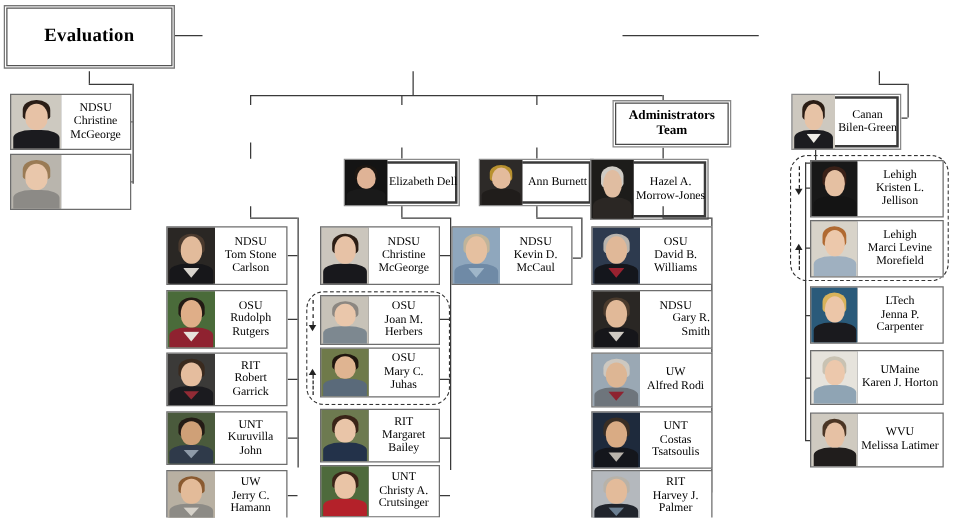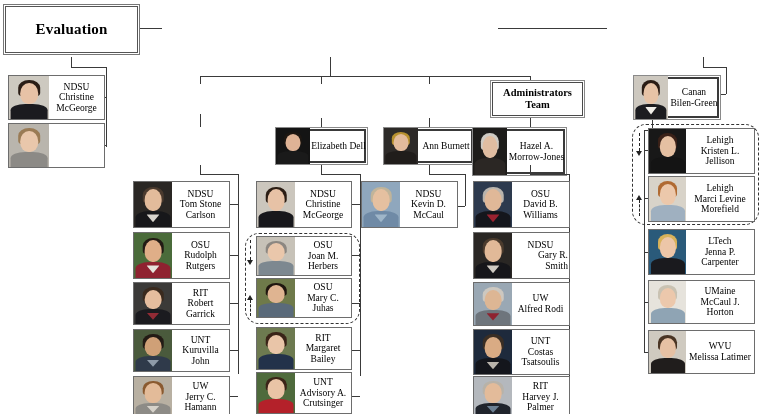--- a/index.html
+++ b/index.html
@@ -393,21 +393,21 @@
       <div class="face">
         <div class="bg" style="background:#4e6a3c"></div>
           <div class="body" style="background:#b4212a"></div>
         <div class="hair" style="background:#3b2418"></div>
           <div class="head" style="background:#e9c4a6"></div>
       </div>
     </div>
     <div class="nm" style="font-size:9.5px;">
       <span style="display:block;">
         <span style="display:block;">UNT</span>
-        <span style="display:block;">Advisory A.</span>
+        <span style="display:block;">Christy A.</span>
         <span style="display:block;">Crutsinger</span>
       </span>
     </div>
   </div>
 
   <div class="ln lnv abs" style="left:429px;top:165px;height:9px;"></div>
   <div class="ln lnh abs" style="left:429px;top:174px;width:36px;"></div>
   <div class="ln lnv abs" style="left:465px;top:174px;height:32px;"></div>
   <div class="ln lnh abs" style="left:458px;top:206px;width:7px;"></div>
 
@@ -603,21 +603,21 @@
       <div class="face">
         <div class="bg" style="background:#e6e3dc"></div>
           <div class="body" style="background:#8fa4b4"></div>
         <div class="hair" style="background:#c9c2b2"></div>
           <div class="head" style="background:#ecc8ac"></div>
       </div>
     </div>
     <div class="nm" style="font-size:9.5px;">
       <span style="display:block;">
         <span style="display:block;">UMaine</span>
-        <span style="display:block;">McCaul J. Horton</span>
+        <span style="display:block;">Karen J. Horton</span>
       </span>
     </div>
   </div>
 
   <div class="person thin abs" style="left:648px;top:330px;width:107px;height:44px;">
     <div class="ph" style="width:37px;">
       <div class="face">
         <div class="bg" style="background:#cfcac0"></div>
           <div class="body" style="background:#201d1c"></div>
         <div class="hair" style="background:#4a3524"></div>

